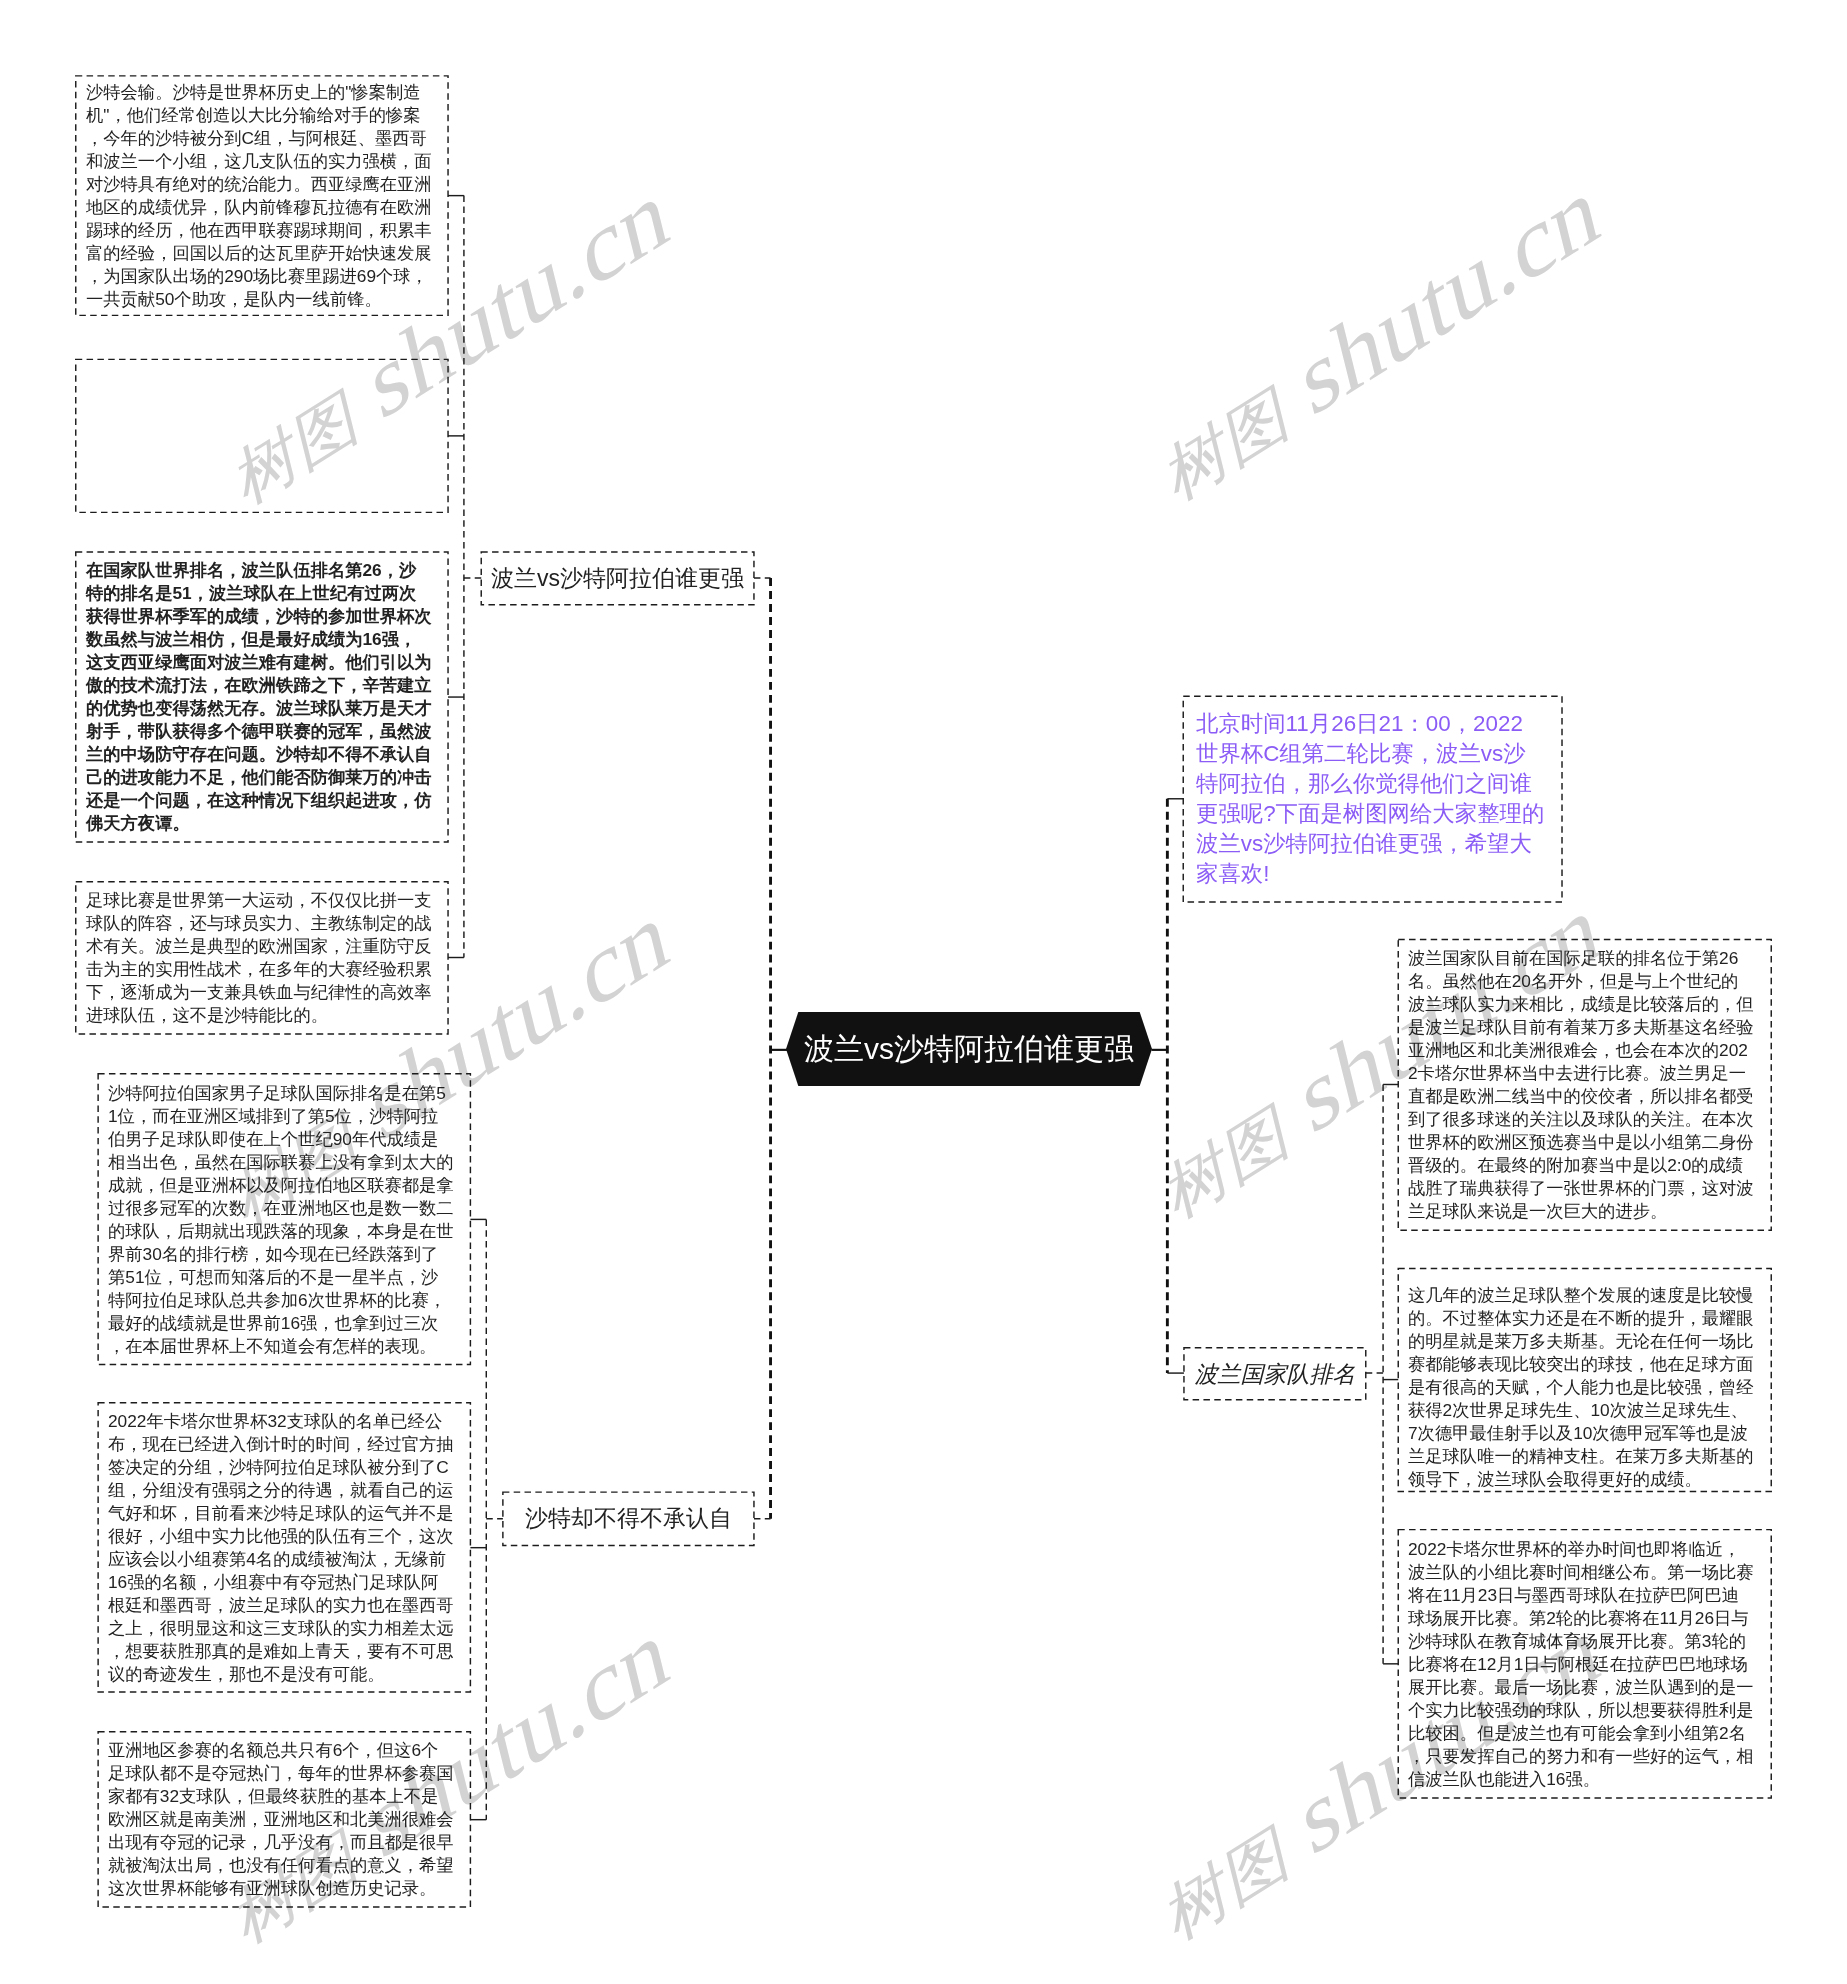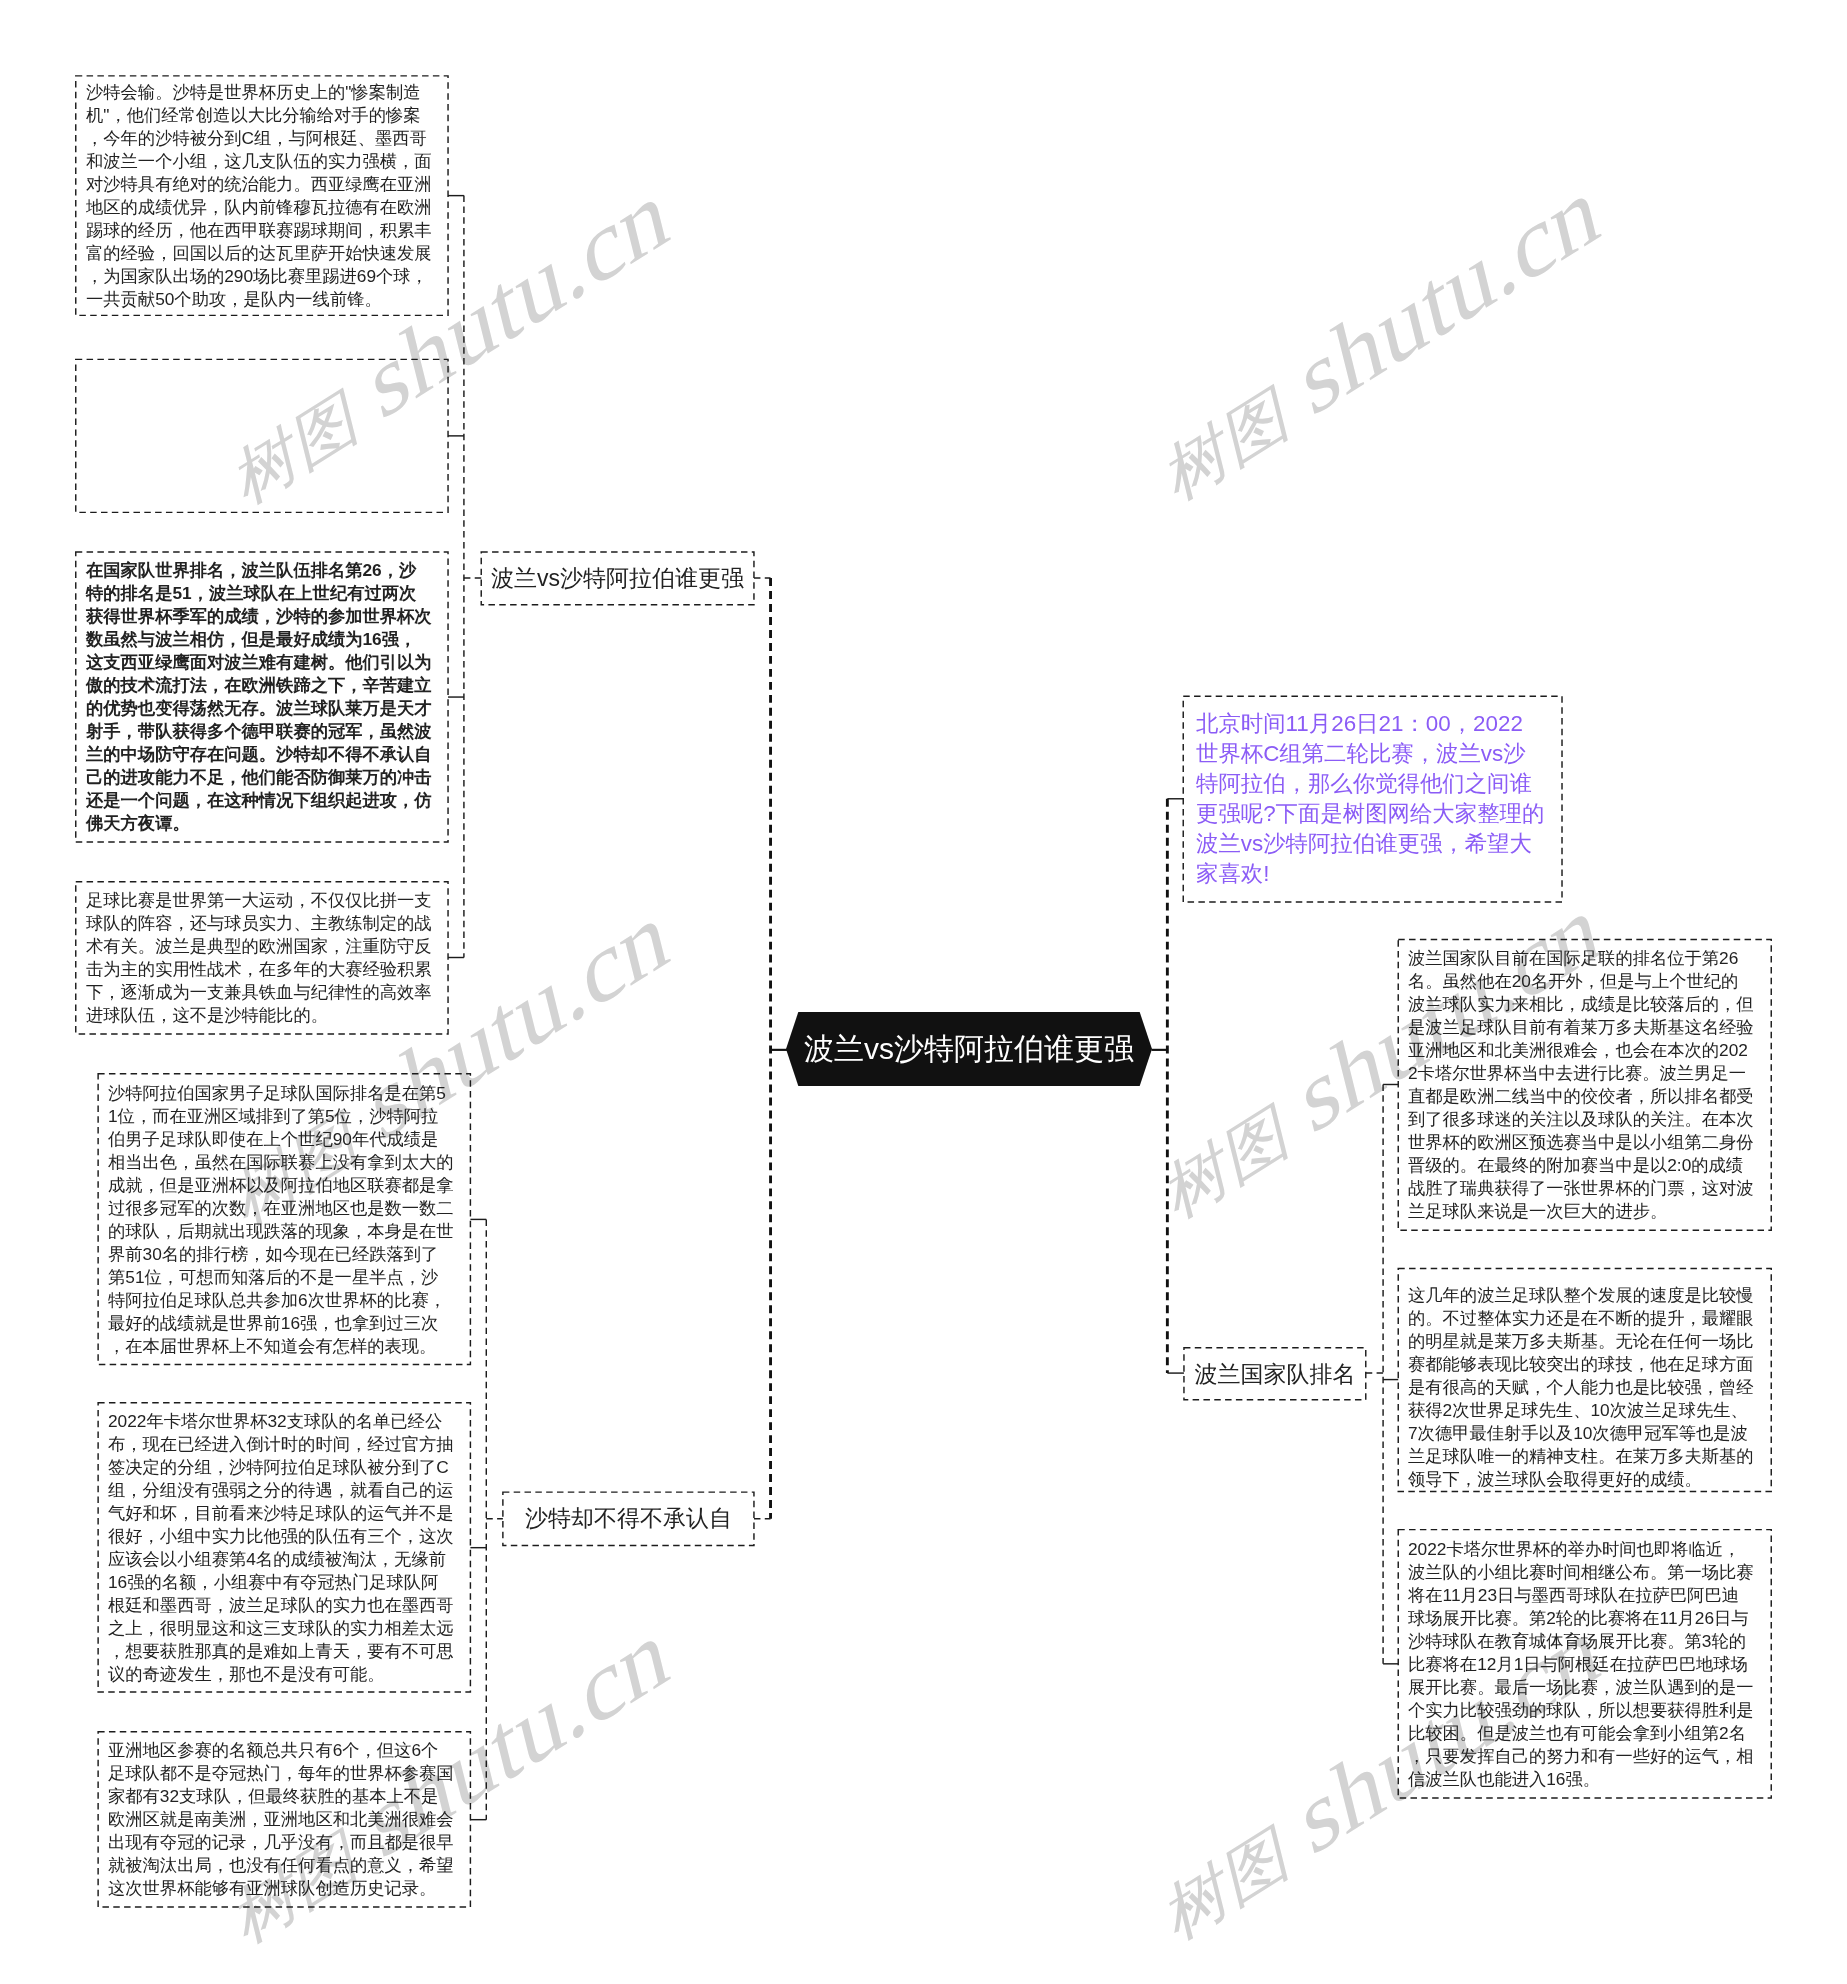--- a/index.html
+++ b/index.html
@@ -213,21 +213,21 @@
 
   <div class="node intro" style="left:1183px;top:696px;width:379px;height:206px;">
     <div class="txt">北京时间11月26日21：00，2022
 世界杯C组第二轮比赛，波兰vs沙
 特阿拉伯，那么你觉得他们之间谁
 更强呢?下面是树图网给大家整理的
 波兰vs沙特阿拉伯谁更强，希望大
 家喜欢!</div>
   </div>
 
-  <div class="node label" style="left:1184px;top:1348px;width:182px;height:52px;">
+  <div class="node label" style="left:1184px;top:1348px;width:182px;height:52px;font-style:italic;">
     <span class="txt">波兰国家队排名</span>
   </div>
   <div class="node content" style="left:1398px;top:939px;width:373px;height:291px;">
     <div class="txt">波兰国家队目前在国际足联的排名位于第26
 名。虽然他在20名开外，但是与上个世纪的
 波兰球队实力来相比，成绩是比较落后的，但
 是波兰足球队目前有着莱万多夫斯基这名经验
 亚洲地区和北美洲很难会，也会在本次的202
 2卡塔尔世界杯当中去进行比赛。波兰男足一
 直都是欧洲二线当中的佼佼者，所以排名都受

